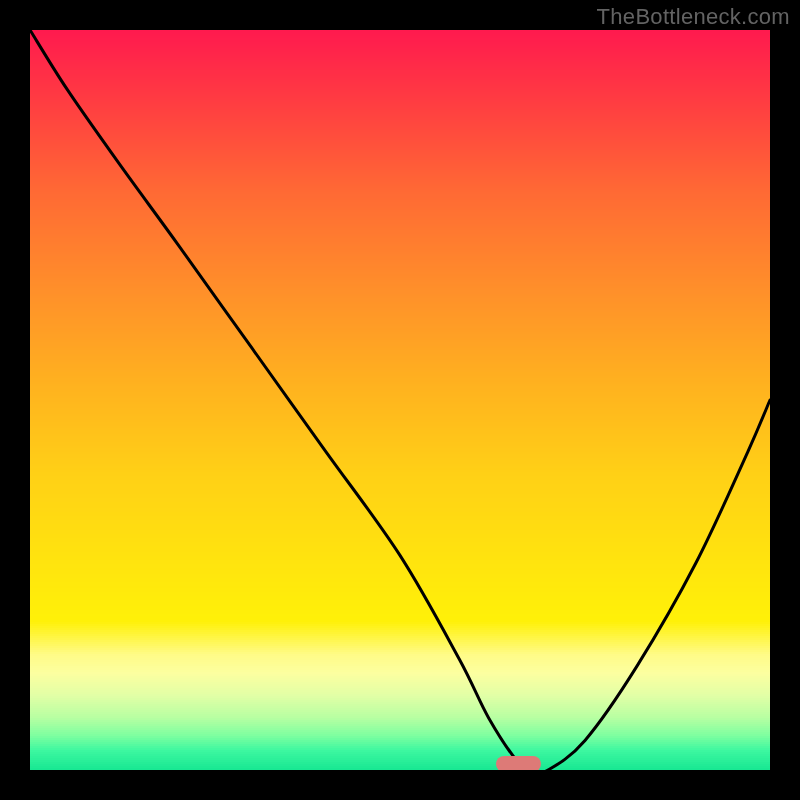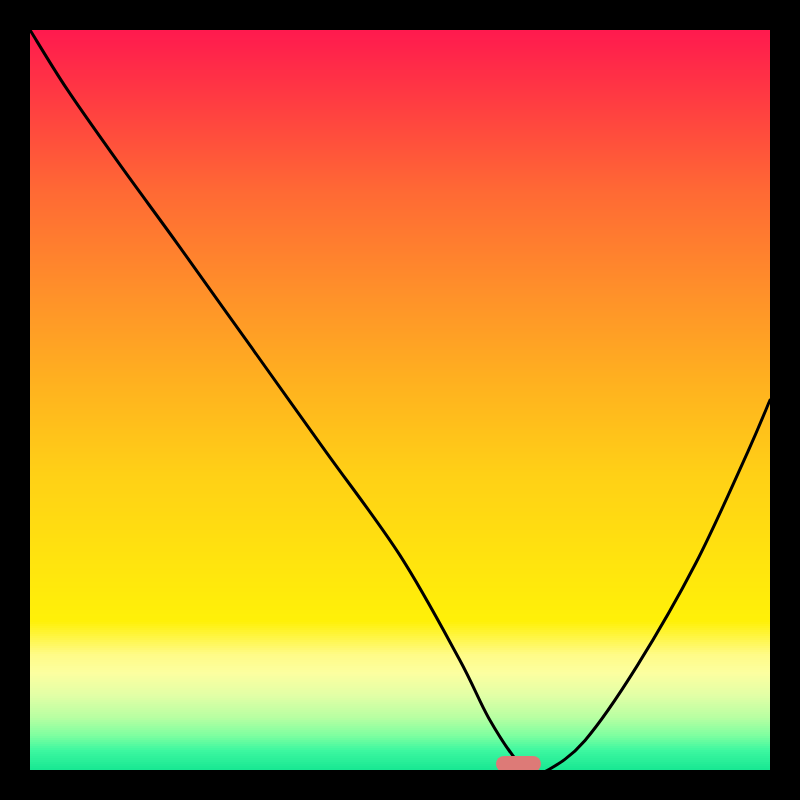--- a/index.html
+++ b/index.html
@@ -442,14 +442,15 @@
       </div>
 
     <svg class="curve" viewBox="0 0 740 740" preserveAspectRatio="none">
       <path id="curve-path" d="M 0.0 0.0 C 6.2 9.9 22.2 37.0 37.0 59.2 C 51.8 81.4 70.3 107.3 88.8 133.2 C 107.3 159.1 125.8 183.8 148.0 214.6 C 170.2 245.4 197.3 283.7 222.0 318.2 C 246.7 352.7 271.3 387.3 296.0 421.8 C 320.7 456.3 347.8 490.9 370.0 525.4 C 392.2 559.9 414.4 601.9 429.2 629.0 C 444.0 656.1 448.9 670.9 458.8 688.2 C 468.7 705.5 481.0 724.0 488.4 732.6 C 495.8 741.2 498.3 738.8 503.2 740.0 C 508.1 741.2 509.4 744.9 518.0 740.0 C 526.6 735.1 540.2 727.7 555.0 710.4 C 569.8 693.1 588.3 666.0 606.8 636.4 C 625.3 606.8 647.5 568.6 666.0 532.8 C 684.5 497.0 705.5 448.9 717.8 421.8 C 730.1 394.7 736.3 378.6 740.0 370.0 "></path>
     </svg>
 
     <div class="marker" id="marker" style="left: 466.2px; width: 44.4px; top: 726px; background: rgb(221, 122, 119);"></div>
 
   </div>
 
+  <div class="watermark">TheBottleneck.com</div>
 
 </div>
 
 </body></html>

